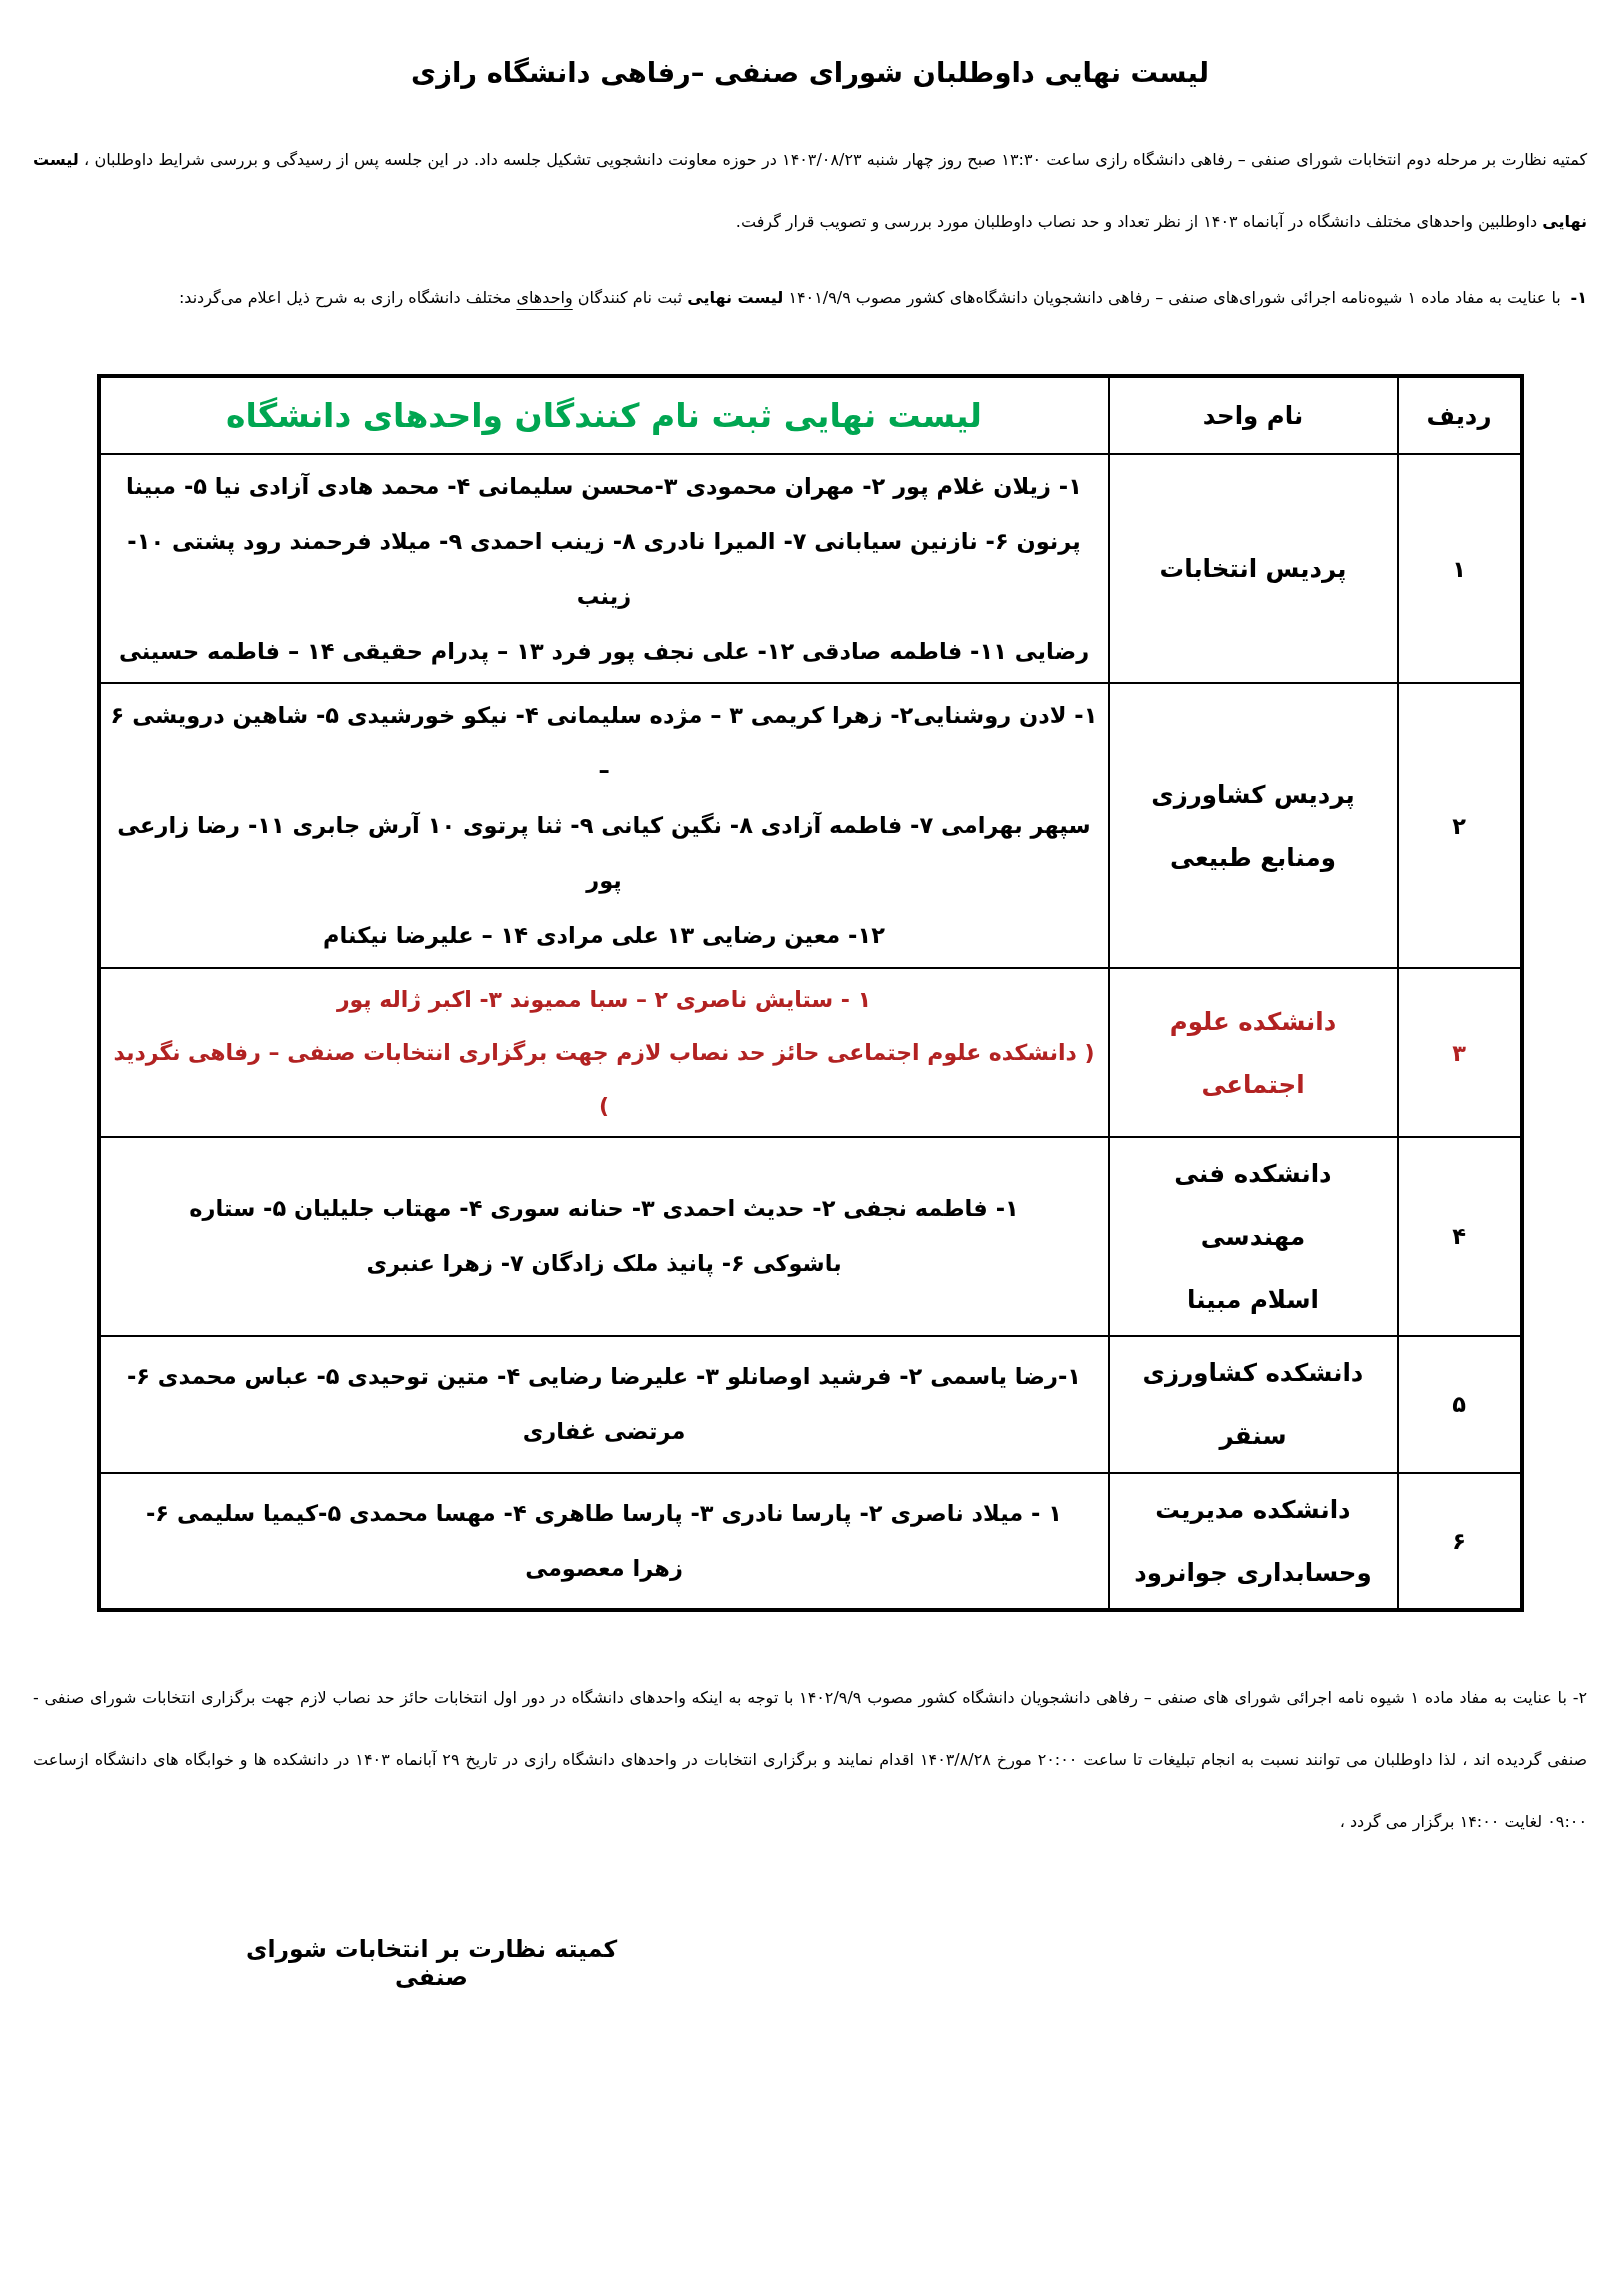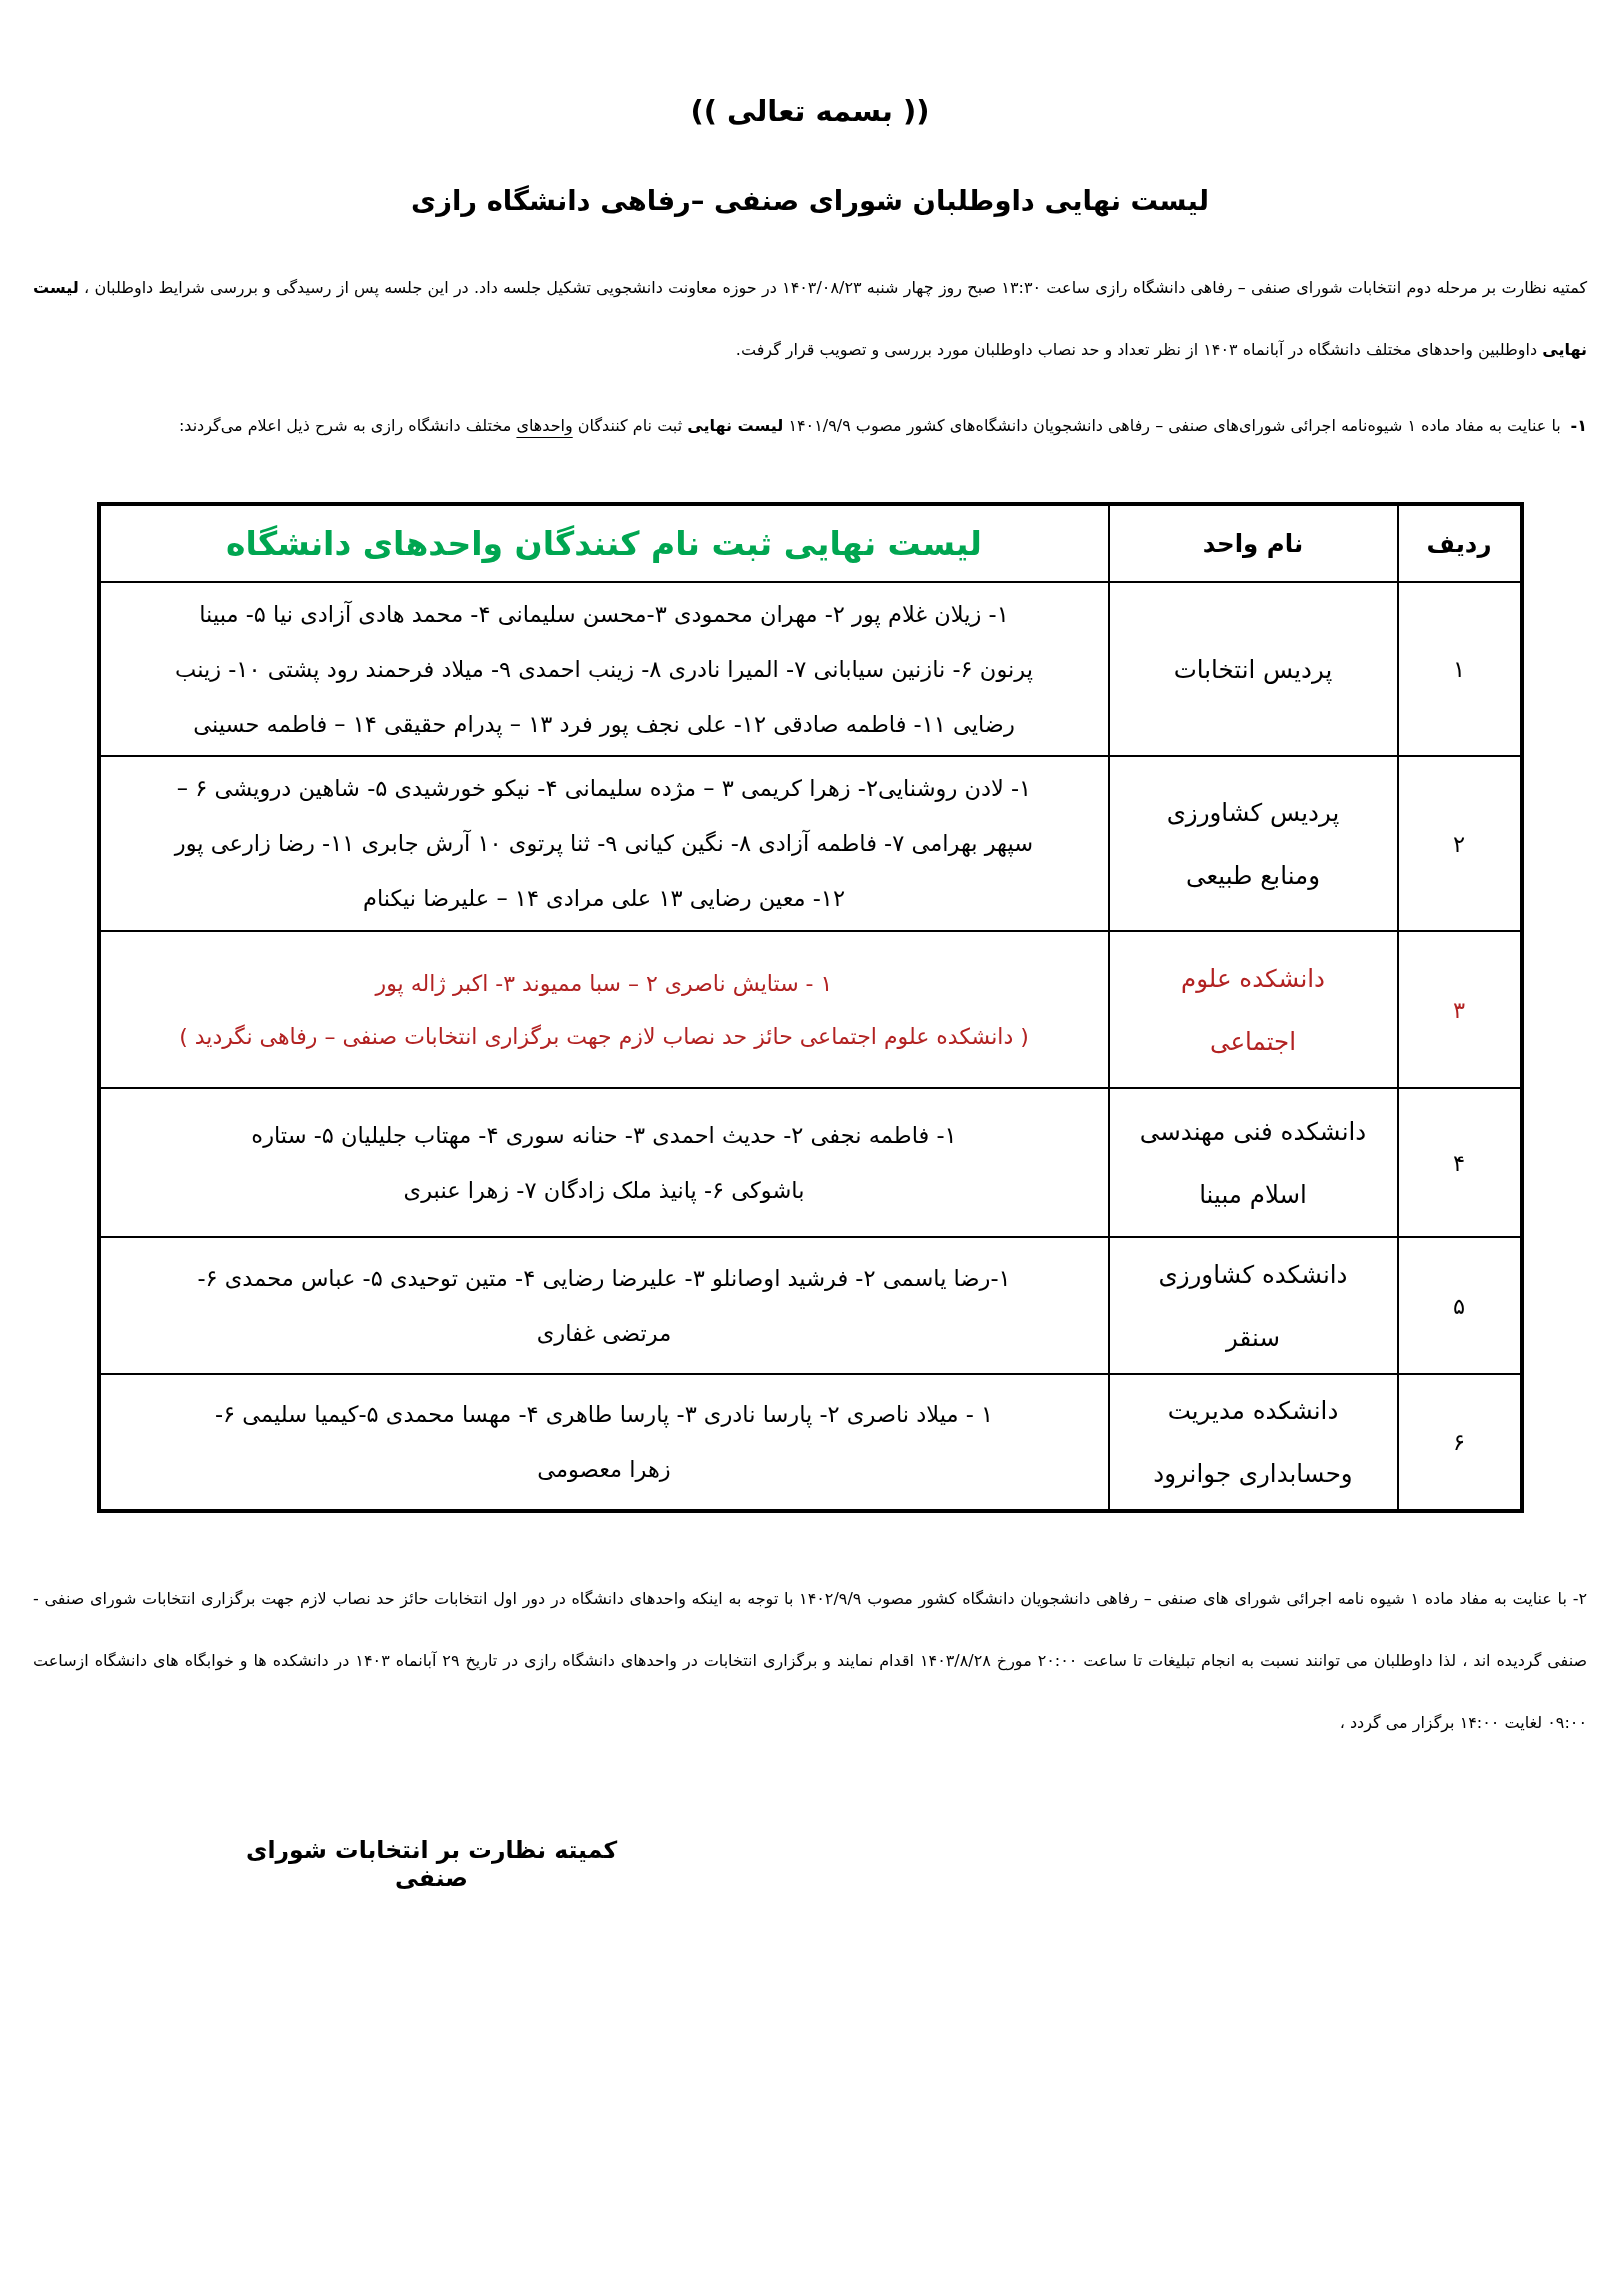--- a/index.html
+++ b/index.html
@@ -56,21 +56,21 @@
     vertical-align: middle;
     text-align: center;
   }
   col.c-index { width: 124px; }
   col.c-unit  { width: 289px; }
   col.c-list  { width: auto;  }
 
   thead th { height: 78px; font-size: 24.5px; font-weight: bold; border-bottom-width: 3.9px; }
   thead th.list-header { color: var(--green, #00a651); font-size: 33px; }
 
-  tbody td { white-space: pre-line; font-weight: normal; padding: 3.9px 9.8px; }
+  tbody td { white-space: pre-line; font-weight: bold; padding: 3.9px 9.8px; }
   tbody td[data-name="row-index"]      { font-size: 22.5px; }
   tbody td[data-name="unit-name"]      { font-size: 24.5px; line-height: 63px; }
   tbody td[data-name="candidates-list"]{ font-size: 22.5px; line-height: 55px; }
 
   tbody tr:nth-child(1) { height: 161px; }
   tbody tr:nth-child(2) { height: 174px; }
   tbody tr:nth-child(3) { height: 157px; }
   tbody tr:nth-child(4) { height: 149px; }
   tbody tr:nth-child(5) { height: 137px; }
   tbody tr:nth-child(6) { height: 135px; }
@@ -87,21 +87,20 @@
     text-align: center;
     font-size: 23.5px;
     font-weight: bold;
   }
 </style>
 </head>
 <body>
 
 <div class="page" data-name="document-page">
 
-  <div class="besmele" data-name="besmele-heading">(( بسمه تعالی ))</div>
 
   <div class="doc-title" data-name="page-title">لیست نهایی  داوطلبان شورای صنفی –رفاهی دانشگاه رازی</div>
 
   <p class="para intro" data-name="intro-paragraph"><span data-name="intro-text-part1">کمتیه نظارت بر مرحله دوم انتخابات شورای صنفی – رفاهی دانشگاه رازی ساعت ۱۳:۳۰ صبح روز چهار شنبه ۱۴۰۳/۰۸/۲۳ در حوزه معاونت دانشجویی تشکیل جلسه داد. در این جلسه پس از رسیدگی و بررسی شرایط داوطلبان ،  </span><span class="b" data-name="intro-text-bold">لیست نهایی</span><span data-name="intro-text-part2"> داوطلبین واحدهای مختلف دانشگاه در آبانماه ۱۴۰۳ از نظر تعداد و حد نصاب داوطلبان مورد بررسی و تصویب قرار گرفت.</span></p>
 
   <p class="para item1" data-name="item1-paragraph"><span class="marker" data-name="item1-marker">۱-</span><span data-name="item1-text-part1">با عنایت به مفاد ماده ۱ شیوه‌نامه اجرائی شورای‌های صنفی – رفاهی دانشجویان دانشگاه‌های کشور مصوب ۱۴۰۱/۹/۹ </span><span class="b" data-name="item1-text-bold">لیست نهایی</span><span data-name="item1-text-part2"> ثبت نام کنندگان </span><span class="u" data-name="item1-text-underlined">واحدهای</span><span data-name="item1-text-part3"> مختلف دانشگاه رازی به شرح ذیل اعلام می‌گردند:</span></p>
 
   <table class="units" data-name="units-table">
     <colgroup>
       <col class="c-index">

